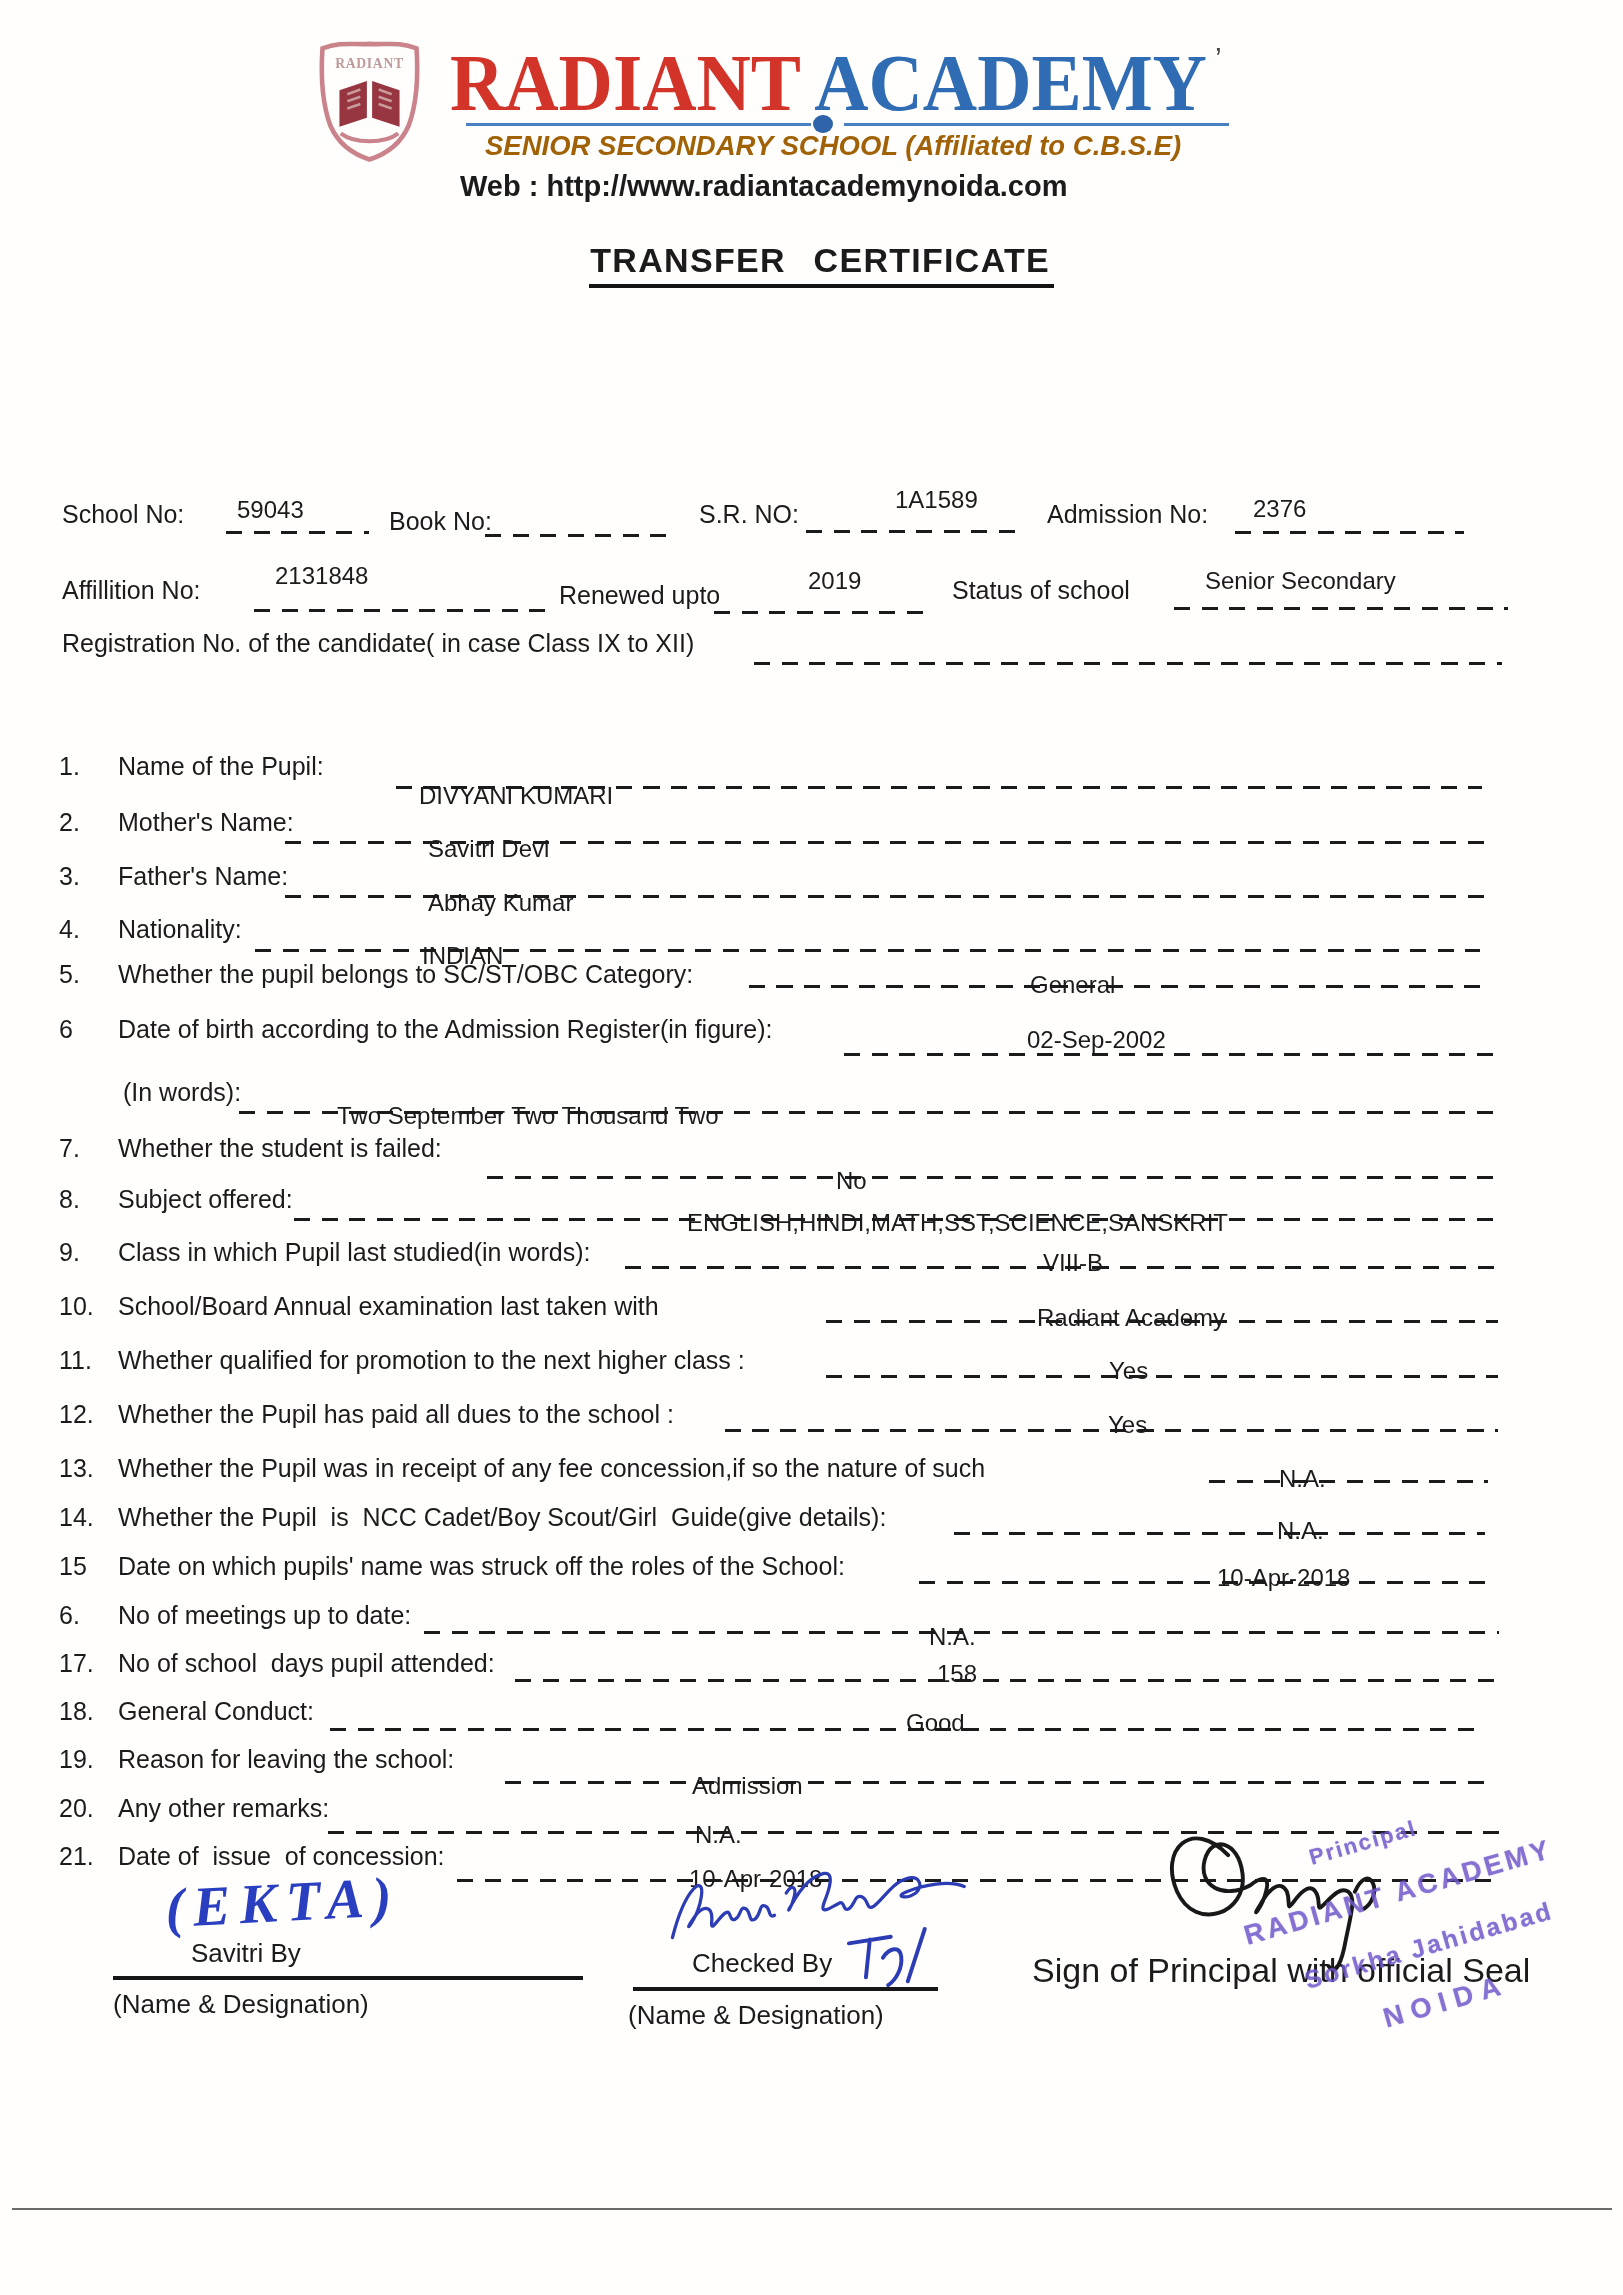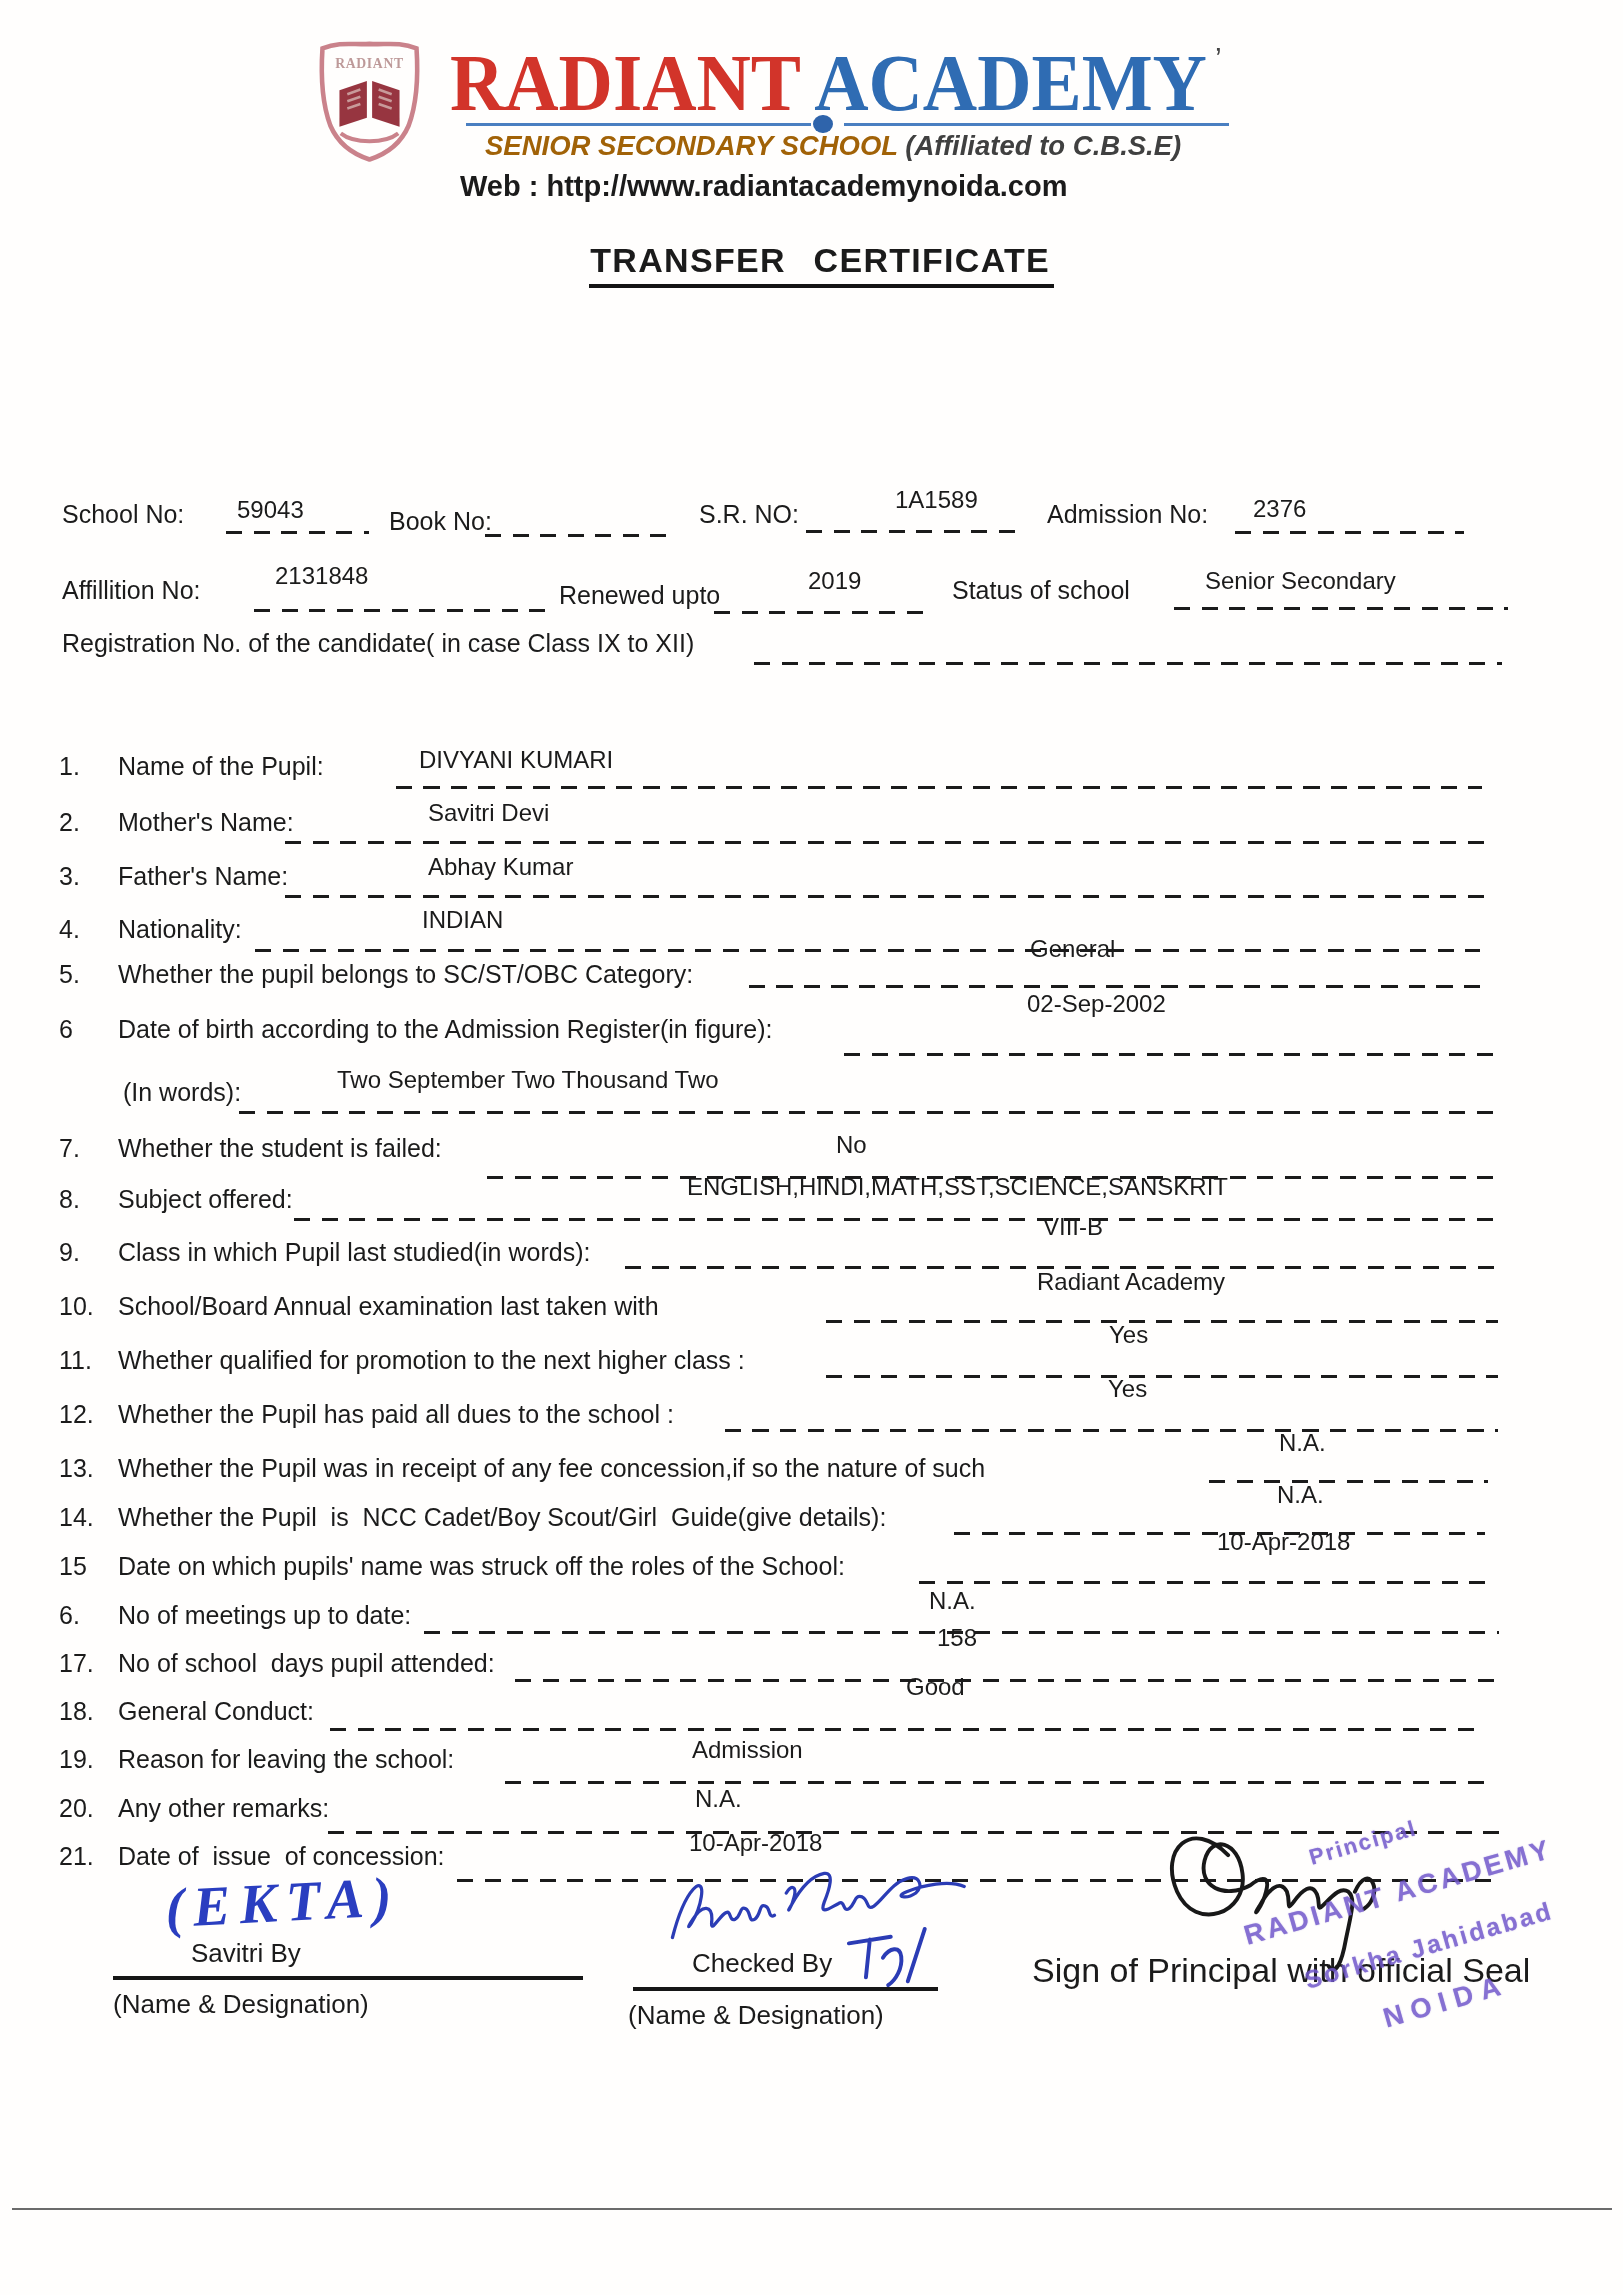--- a/index.html
+++ b/index.html
@@ -17,21 +17,21 @@
   .webline{position:absolute;left:460px;top:170px;font-size:29px;font-weight:bold;}
   .doc-title{position:absolute;left:589px;top:241px;font-size:34px;font-weight:bold;
     letter-spacing:1.3px;word-spacing:17px;border-bottom:4.6px solid #141414;padding:0 3.9px 3.9px 1.3px;}
   .apostrophe{position:absolute;left:1215px;top:41px;font-size:30px;color:#444;}
   
   .row{position:absolute;left:0;width:1623px;height:0;font-size:25px;}
   .f-lbl{position:absolute;white-space:pre;}
   .f-val{position:absolute;font-size:24px;white-space:pre;}
   .num{position:absolute;left:59px;}
   .lbl{position:absolute;left:118px;white-space:pre;}
-  .val{position:absolute;font-size:24px;white-space:pre;}
+  .val{position:absolute;font-size:24px;white-space:pre;margin-top:36px;}
   .dash{position:absolute;height:3.3px;
     background:repeating-linear-gradient(90deg,#1b1b1b 0 16.4px,transparent 16.4px 27.5px);}
   
   .solidline{position:absolute;height:3.9px;background:#161616;}
   .hand-blue{position:absolute;font-family:"Liberation Serif",serif;font-style:italic;
     font-weight:bold;color:#2a3ec0;}
   .stamp{position:absolute;left:1218px;top:1843px;color:#7158cb;opacity:.85;
     transform:rotate(-16deg);transform-origin:left top;font-weight:bold;line-height:1.25;
     text-shadow:0 0 1.3px rgba(113,88,203,.6);white-space:pre;}
   .stamp .s1{font-size:22px;margin-left:84px;letter-spacing:2px;}
@@ -55,21 +55,21 @@
   </svg>
 
   <div class="school-name"><span style="color:#d2342a">RADIANT</span><span style="color:#2f6cb3"> ACADEMY</span></div>
 
   <span class="apostrophe">’</span>
 
   <div class="divider-line" style="left:466px;width:345px"></div>
   <div class="divider-dot" style="left:813px"></div>
   <div class="divider-line" style="left:844px;width:385px"></div>
 
-  <div class="subtitle"><span style="color:#a16207">SENIOR SECONDARY SCHOOL </span><span style="color:#404040">(Affiliated to C.B.S.E)</span></div>
+  <div class="subtitle"><span style="color:#a16207">SENIOR SECONDARY SCHOOL </span><span style="color:#a16207">(Affiliated to C.B.S.E)</span></div>
 
   <div class="webline">Web : http://www.radiantacademynoida.com</div>
 
   <div class="doc-title">TRANSFER CERTIFICATE</div>
 </div>
 
 <div class="row" style="top:500px">
   <span class="f-lbl" style="left:62px">School No:</span>
   <span class="f-val" style="left:237px;top:-3.9px">59043</span>
   <div class="dash" style="left:226px;width:143px;top:31px"></div>

